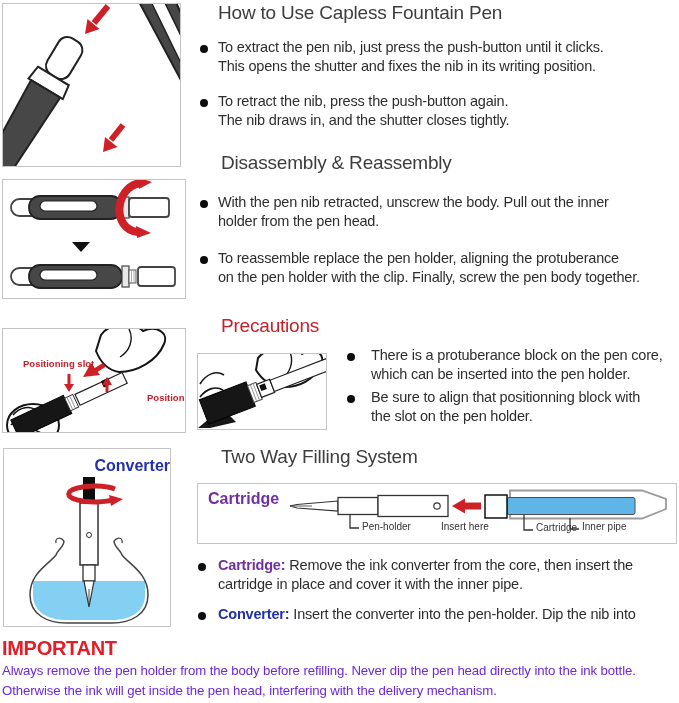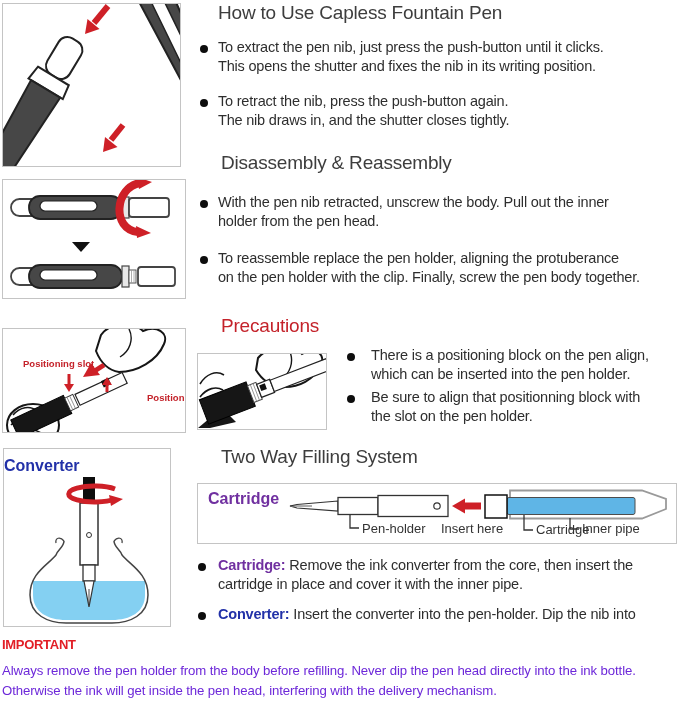--- a/index.html
+++ b/index.html
@@ -9,26 +9,26 @@
   .box svg{position:absolute;left:0;top:0;}
   .sec-title{position:absolute;font-size:19px;color:#3d3d3d;white-space:nowrap;letter-spacing:-0.2px;}
   .red{color:#c4222a;}
   .purple{color:#7030a0;}
   .blue{color:#2231a8;}
   .bullet{position:absolute;}
   .line{font-size:14.5px;line-height:18.8px;white-space:nowrap;letter-spacing:-0.2px;color:#2e2e2e;}
   .dot{position:absolute;width:8px;height:8px;border-radius:50%;background:#0d0d0d;}
   .term{font-weight:bold;}
   .rest{margin-left:4px;}
-  .imp-title{position:absolute;font-size:13px;font-weight:bold;color:#e21d25;letter-spacing:-0.3px;white-space:nowrap;}
+  .imp-title{position:absolute;font-size:20px;font-weight:bold;color:#e21d25;letter-spacing:-0.3px;white-space:nowrap;}
   .imp-line{position:absolute;font-size:13.2px;color:#6d28d9;white-space:nowrap;letter-spacing:-0.1px;}
   .mini-label{position:absolute;font-weight:bold;color:#c4222a;font-size:9.5px;white-space:nowrap;}
   .diag-heading{position:absolute;font-size:16px;font-weight:bold;white-space:nowrap;}
-  .part-label{position:absolute;font-size:13px;color:#333;white-space:nowrap;}
-  .conv-heading{position:absolute;left:0;top:8px;width:100%;text-align:left;
+  .part-label{position:absolute;font-size:10px;color:#333;white-space:nowrap;}
+  .conv-heading{position:absolute;left:0;top:8px;width:100%;text-align:right;
                 font-size:16px;font-weight:bold;white-space:nowrap;}
 </style>
 </head>
 <body>
 
 <div class="page">
 
   <div class="box" style="left:2px;top:3px;width:179px;height:164px;">
     <svg width="177" height="162" viewBox="0 0 177 162">
       <g transform="translate(72,36) rotate(31)">
@@ -182,21 +182,21 @@
         <line x1="56" y1="-9" x2="56" y2="9" stroke="#888" stroke-width="0.8"></line>
         <rect x="59" y="-7" width="14" height="14" fill="#fff" stroke="#222" stroke-width="1.2"></rect>
         <rect x="61" y="-5" width="6" height="6" fill="#111"></rect>
         <rect x="73" y="-6" width="60" height="12" fill="#fff" stroke="#222" stroke-width="1.2"></rect>
       </g>
     </svg>
   </div>
 
   <span class="dot" style="left:347px;top:353px;"></span>
   <div class="bullet" style="left:371px;top:346px;">
-    <div class="line">There is a positioning block on the pen align,</div>
+    <div class="line">There is a protuberance block on the pen core,</div>
     <div class="line">which can be inserted into the pen holder.</div>
   </div>
   <span class="dot" style="left:347px;top:395px;"></span>
   <div class="bullet" style="left:371px;top:388px;">
     <div class="line">Be sure to align that positionning block with</div>
     <div class="line">the slot on the pen holder.</div>
   </div>
 
   <div class="sec-title" style="left:221px;top:446px;">Two Way Filling System</div>
 

